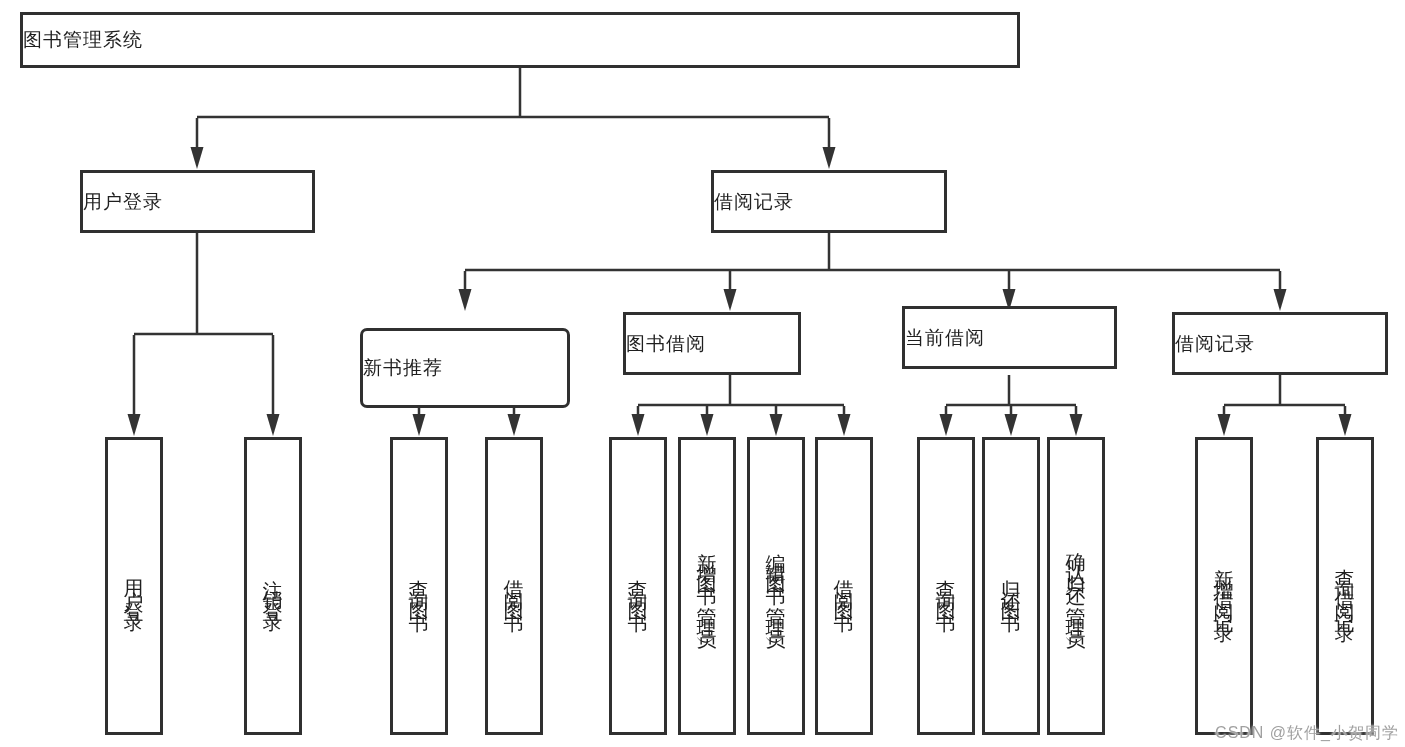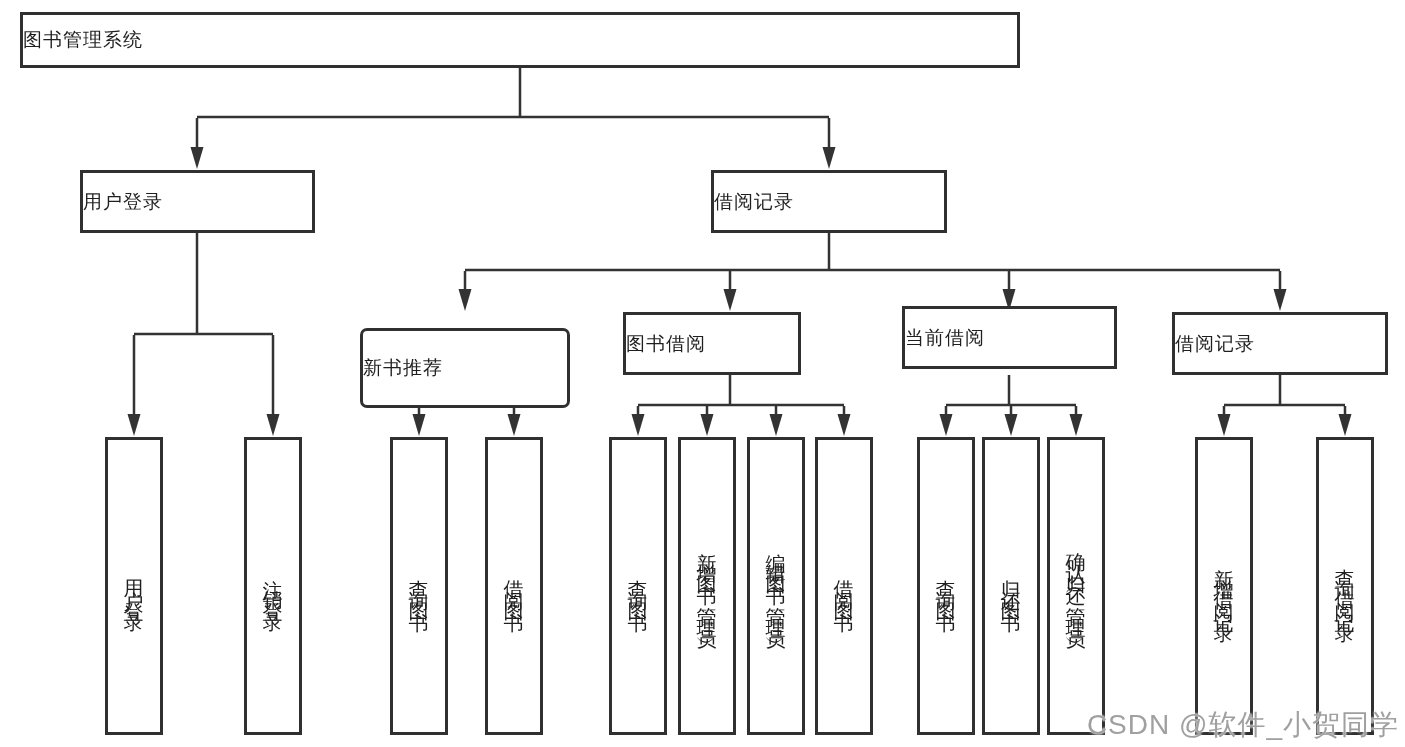--- a/index.html
+++ b/index.html
@@ -54,21 +54,21 @@
     text-orientation: mixed;
     font-size: 20px;
     letter-spacing: 11px;
     color: #1f1f1f;
     line-height: 1;
   }
   #watermark {
     position: absolute;
     right: 6px;
     bottom: 3px;
-    font-size: 28px;
+    font-size: 16px;
     color: #a0a0a0;
     letter-spacing: 1px;
     text-shadow: 0 0 3px #ffffff, 0 0 2px #ffffff;
     white-space: nowrap;
   }
 </style>
 </head>
 <body>
 
 <div id="canvas">

